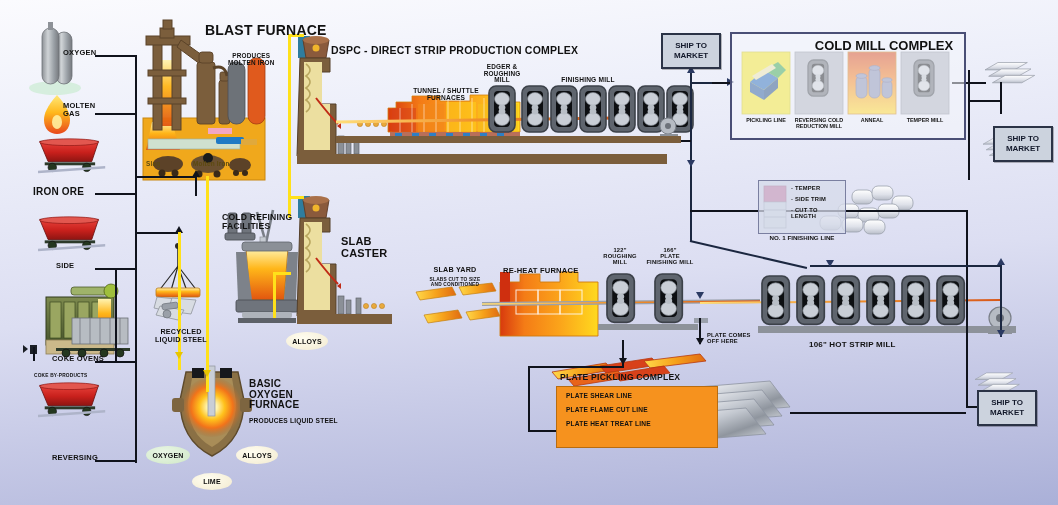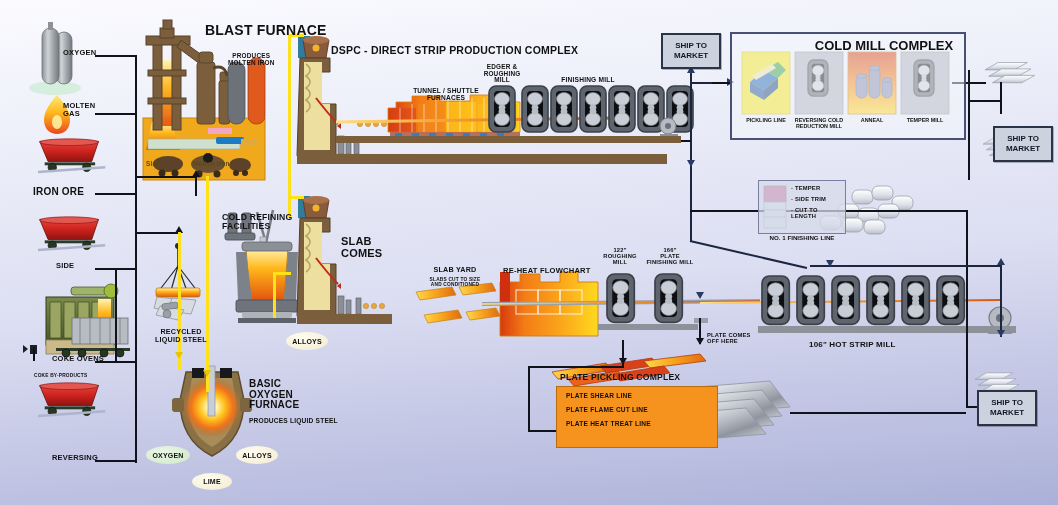--- a/index.html
+++ b/index.html
@@ -683,42 +683,42 @@
   <div class="lbl" style="left:193px;top:161px;font-size:6.4px;color:#5d4a10;">Molten Iron</div>
 
   <div class="lbl" style="left:148px;top:328px;font-size:7.2px;text-align:center;width:66px;">RECYCLED
 LIQUID STEEL</div>
 
   <div class="lbl" style="left:222px;top:213px;font-size:8.6px;">COLD REFINING
 FACILITIES</div>
   <div class="pill cream" style="left:286px;top:332px;width:42px;height:18px;">ALLOYS</div>
 
   <div class="lbl" style="left:341px;top:236px;font-size:11px;">SLAB
-COMES</div>
+CASTER</div>
 
   <div class="lbl" style="left:249px;top:379px;font-size:10px;">BASIC
 OXYGEN
 FURNACE</div>
   <div class="lbl" style="left:249px;top:418px;font-size:6.6px;">PRODUCES LIQUID STEEL</div>
   <div class="pill oxy" style="left:146px;top:446px;width:44px;height:18px;">OXYGEN</div>
   <div class="pill cream" style="left:192px;top:473px;width:40px;height:17px;">LIME</div>
   <div class="pill cream" style="left:236px;top:446px;width:42px;height:18px;">ALLOYS</div>
 
   <div class="lbl" style="left:331px;top:45px;font-size:10.5px;">DSPC - DIRECT STRIP PRODUCTION COMPLEX</div>
   <div class="lbl" style="left:390px;top:88px;font-size:6.6px;text-align:center;width:112px;">TUNNEL / SHUTTLE
 FURNACES</div>
   <div class="lbl" style="left:473px;top:64px;font-size:6.4px;text-align:center;width:58px;">EDGER &amp;
 ROUGHING
 MILL</div>
   <div class="lbl" style="left:548px;top:77px;font-size:6.6px;text-align:center;width:80px;">FINISHING MILL</div>
 
   <div class="lbl" style="left:420px;top:266px;font-size:7.2px;text-align:center;width:70px;">SLAB YARD</div>
   <div class="lbl" style="left:420px;top:277px;font-size:4.8px;text-align:center;width:70px;">SLABS CUT TO SIZE
 AND CONDITIONED</div>
-  <div class="lbl" style="left:503px;top:267px;font-size:7.6px;">RE-HEAT FLOWCHART</div>
+  <div class="lbl" style="left:503px;top:267px;font-size:7.6px;">RE-HEAT FURNACE</div>
 
   <div class="lbl" style="left:598px;top:247px;font-size:5.8px;text-align:center;width:44px;">122"
 ROUGHING
 MILL</div>
   <div class="lbl" style="left:645px;top:247px;font-size:5.8px;text-align:center;width:50px;">166"
 PLATE
 FINISHING MILL</div>
   <div class="lbl" style="left:707px;top:332px;font-size:5.8px;">PLATE COMES
 OFF HERE</div>
 

